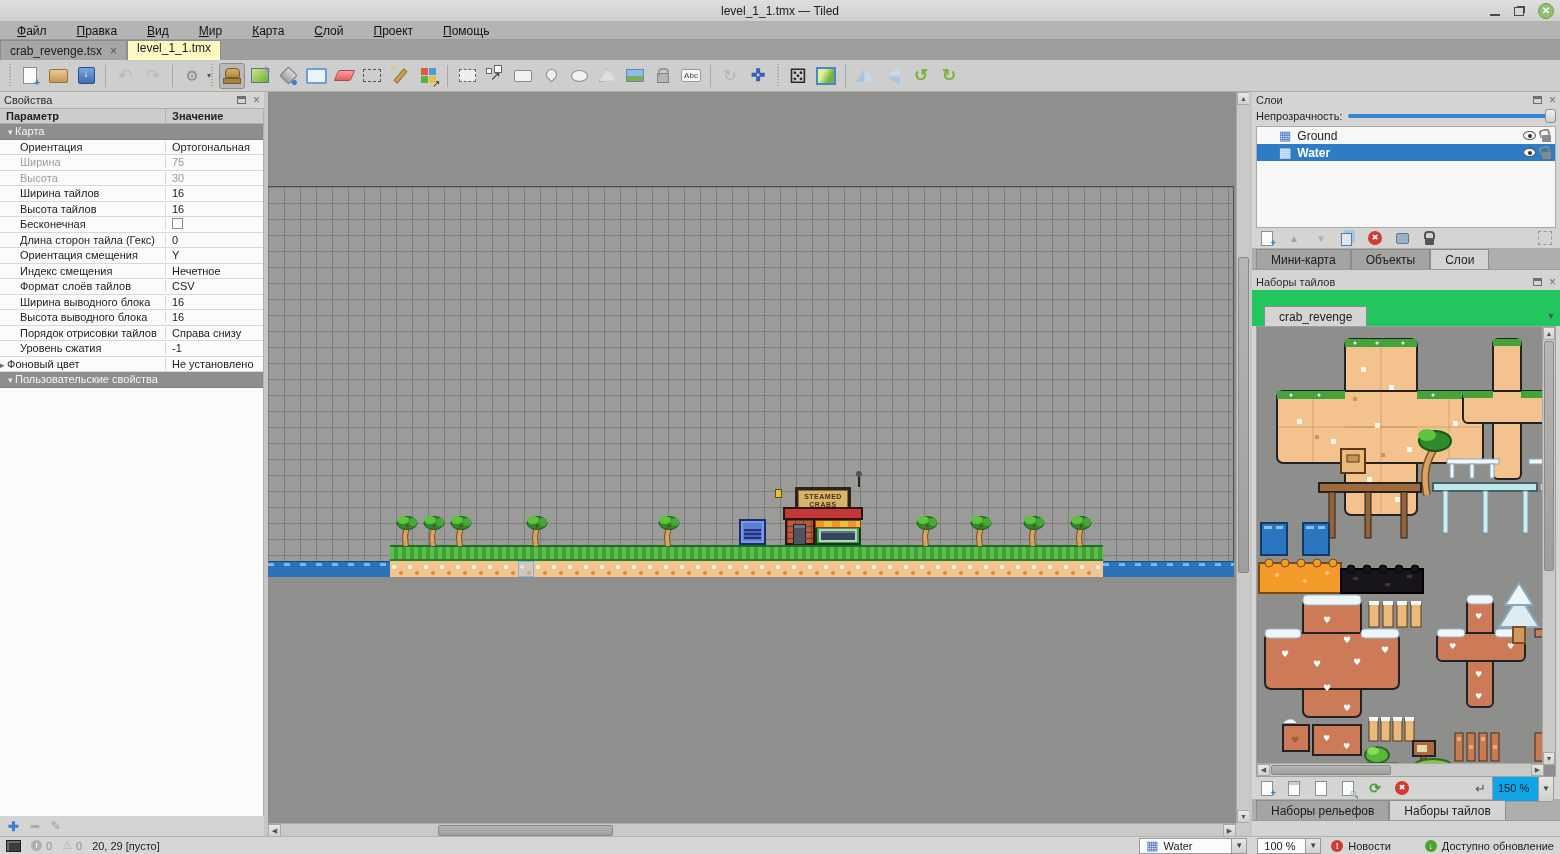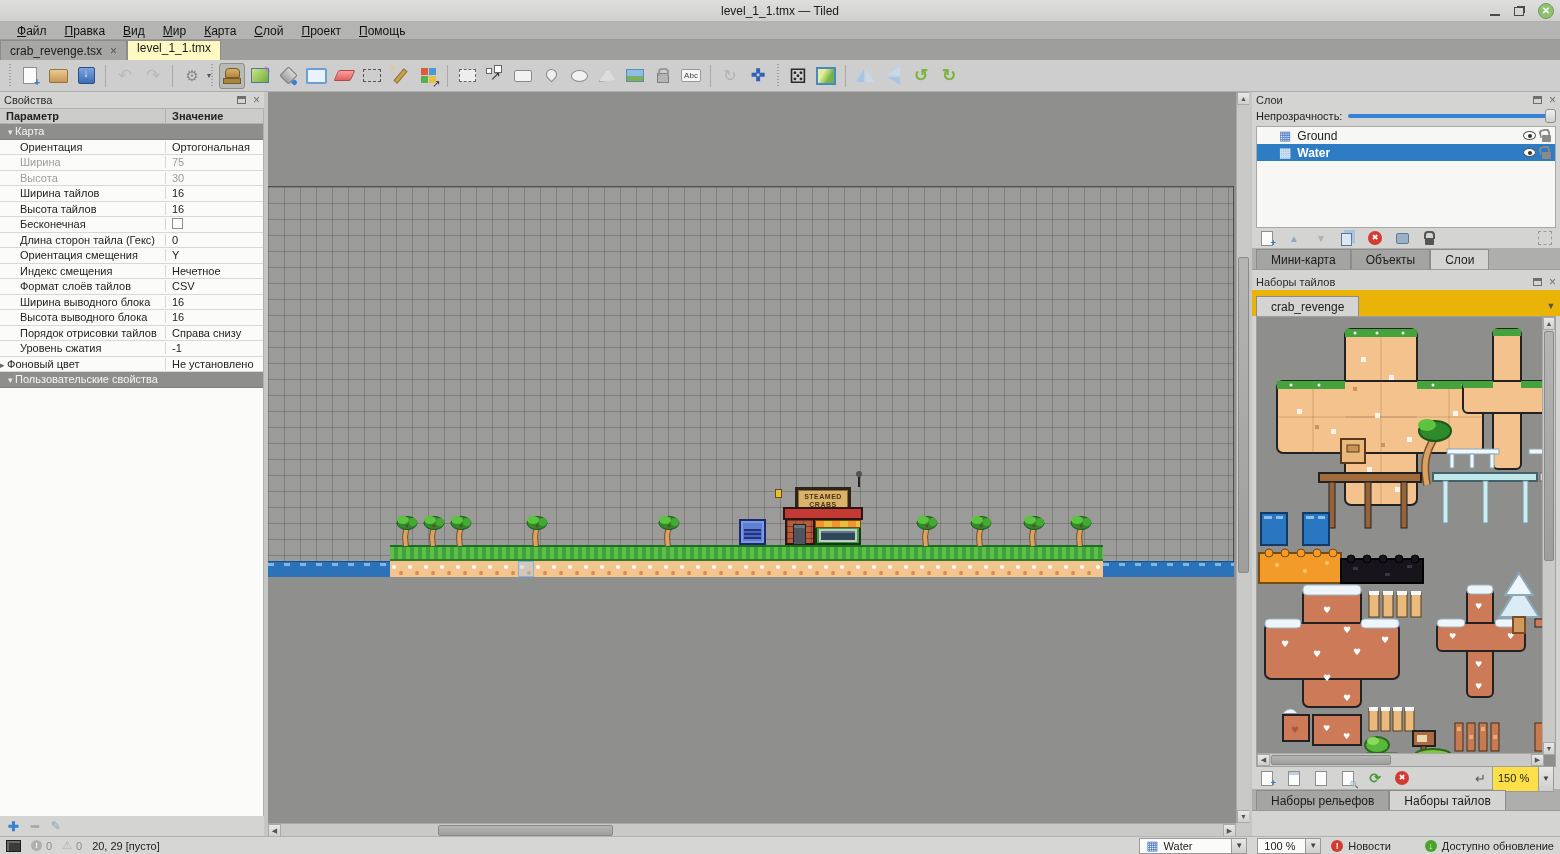--- a/index.html
+++ b/index.html
@@ -6,21 +6,21 @@
   html,body { width:1560px; height:854px; overflow:hidden; font-family:"Liberation Sans", sans-serif; font-size:12px; color:#222; background:#d2d2d0; }
 
   
   .titlebar { position:absolute; left:0; top:0; width:1560px; height:22px; background:linear-gradient(#dedede,#cfcfcd); border-bottom:1px solid #b2b2b0; display:flex; align-items:center; justify-content:center; }
   .titlebar .title { font-size:12px; color:#1a1a1a; }
   .win-controls { position:absolute; right:6px; top:0; height:22px; display:flex; align-items:center; gap:14px; }
   .win-min { width:10px; height:2px; background:#4a4a4a; margin-top:8px; }
   .win-max { width:10px; height:9px; border:1px solid #4a4a4a; box-shadow:2px -2px 0 -1px #4a4a4a; }
   .win-close { width:16px; height:16px; border-radius:50%; background:#8fbf6f; border:1px solid #6f9f54; color:#fff; font-size:10px; line-height:14px; text-align:center; font-weight:bold; }
 
-  .menubar { position:absolute; left:0; top:22px; width:1560px; height:18px; background:#b4b4b2; border-bottom:1px solid #9a9a98; display:flex; align-items:center; padding-left:8px; gap:0; }
+  .menubar { position:absolute; left:0; top:22px; width:1560px; height:18px; background:#b4b4b2; border-bottom:1px solid #9a9a98; display:flex; align-items:center; padding-left:8px; gap:12px; }
   .menu-item { padding:1px 9px; font-size:12px; color:#111; display:block; }
   .menu-item::first-letter { text-decoration:underline; }
 
   .doctabs { position:absolute; left:0; top:40px; width:1560px; height:20px; background:#9e9e9c; display:flex; align-items:flex-end; }
   .doctab { height:20px; display:flex; align-items:center; gap:8px; padding:0 9px; font-size:12px; background:#a6a6a4; border:1px solid #8c8c8a; border-bottom:none; color:#1c1c1c; }
   .doctab.active { background:#fef9c3;flex-direction:column; }
   .tab-close { color:#555; font-size:12px; line-height:10px; }
 
   
   .toolbar { position:absolute; left:0; top:60px; width:1560px; height:32px; background:#cecece; border-bottom:1px solid #adadab; display:flex; align-items:center; padding-left:4px; }
@@ -180,32 +180,32 @@
   .m-lock::before { content:""; width:9px; height:7px; background:#555; border-radius:1px; margin-top:6px; }
   .m-lock::after { content:""; position:absolute; top:2px; width:7px; height:6px; border:2px solid #555; border-bottom:none; border-radius:4px 4px 0 0; }
   .m-highlight { margin-left:auto; }
   .m-highlight::before { content:""; width:12px; height:12px; border:1px dashed #9a9a98; }
   .m-props::before { content:""; width:10px; height:13px; background:#fcfcfc; border:1px solid #8e8e8e; box-shadow:inset 0 3px 0 #c0d0e0; }
   .m-export::after { content:"🔍"; position:absolute; right:-2px; bottom:-2px; font-size:7px; }
   .m-refresh::before { content:"⟳"; color:#4a9a3a; font-size:14px; font-weight:bold; }
   .panel-tabs { display:flex; align-items:flex-end; height:22px; background:#aeaeac; border-bottom:1px solid #9a9a98; padding-left:4px; }
   .ptab { height:20px; padding:0 14px; display:flex; align-items:center; font-size:12px; background:#a4a4a2; border:1px solid #8c8c8a; border-bottom:none; color:#1c1c1c; }
   .ptab.active { background:#d4d4d2; }
-  .tileset-tabbar { display:flex; align-items:flex-end; height:26px; background:#eab308; position:relative; padding-left:4px; }
+  .tileset-tabbar { display:flex; align-items:flex-end; height:36px; background:#22c55e; position:relative; padding-left:12px; }
   .ts-dd { position:absolute; right:2px; bottom:3px; width:14px; height:14px; color:#555; font-size:9px; display:flex; align-items:center; justify-content:center; }
   .tileset-view { position:relative; margin:0 0 0 4px; width:300px; height:451px; background:#8e8e8c; border:1px solid #a0a09e; overflow:hidden; }
   .tsv { position:absolute; left:0; top:0; }
   .ts-sbv { position:absolute; right:0; top:0; width:13px; height:438px; background:#c9c9c7; border-left:1px solid #a8a8a6; }
   .ts-sbv .sb-thumb { left:1px; width:10px; top:14px; height:230px; }
   .ts-sbh { position:absolute; left:0; bottom:0; height:13px; width:287px; background:#c9c9c7; border-top:1px solid #a8a8a6; }
   .ts-sbh .sb-thumb { top:1px; height:10px; left:14px; width:120px; }
   .ts-toolbar { display:flex; align-items:center; height:22px; padding:0 6px; gap:8px; }
   .ts-zoom { margin-left:auto; display:flex; align-items:center; gap:6px; }
   .wrap-ic { color:#555; font-size:13px; }
-  .zoom-box { display:flex; align-items:center; width:62px; height:28px; background:#fde047; border:1px solid #9a9a98; font-size:11px; }
+  .zoom-box { display:flex; align-items:center; width:62px; height:28px; background:#0ea5e9; border:1px solid #9a9a98; font-size:11px; }
   .zoom-box .zv { flex:1; padding-left:5px; }
   .zoom-box .zbtn { width:15px; height:100%; border-left:1px solid #9a9a98; background:linear-gradient(#e8e8e6,#cfcfcd); font-size:8px; color:#444; display:flex; align-items:center; justify-content:center; }
 
   
   .statusbar { position:absolute; left:0; top:836px; width:1560px; height:18px; background:#d6d6d4; border-top:1px solid #b2b2b0; display:flex; align-items:center; font-size:11px; padding:0 6px; gap:10px; }
   .st-mapic { width:15px; height:12px; background:#3c3c3a; border:1px solid #1e1e1e; box-shadow:inset 2px 2px 0 #6a6a68; }
   .st-count { display:flex; align-items:center; gap:4px; color:#8e8e8c; }
   .st-err::before { content:"!"; width:11px; height:11px; border-radius:50%; background:#b0b0ae; color:#fff; font-size:8px; font-weight:bold; text-align:center; line-height:11px; display:inline-block; }
   .st-warn::before { content:"⚠"; color:#b0b0ae; font-size:11px; }
   .st-pos { color:#222; }

